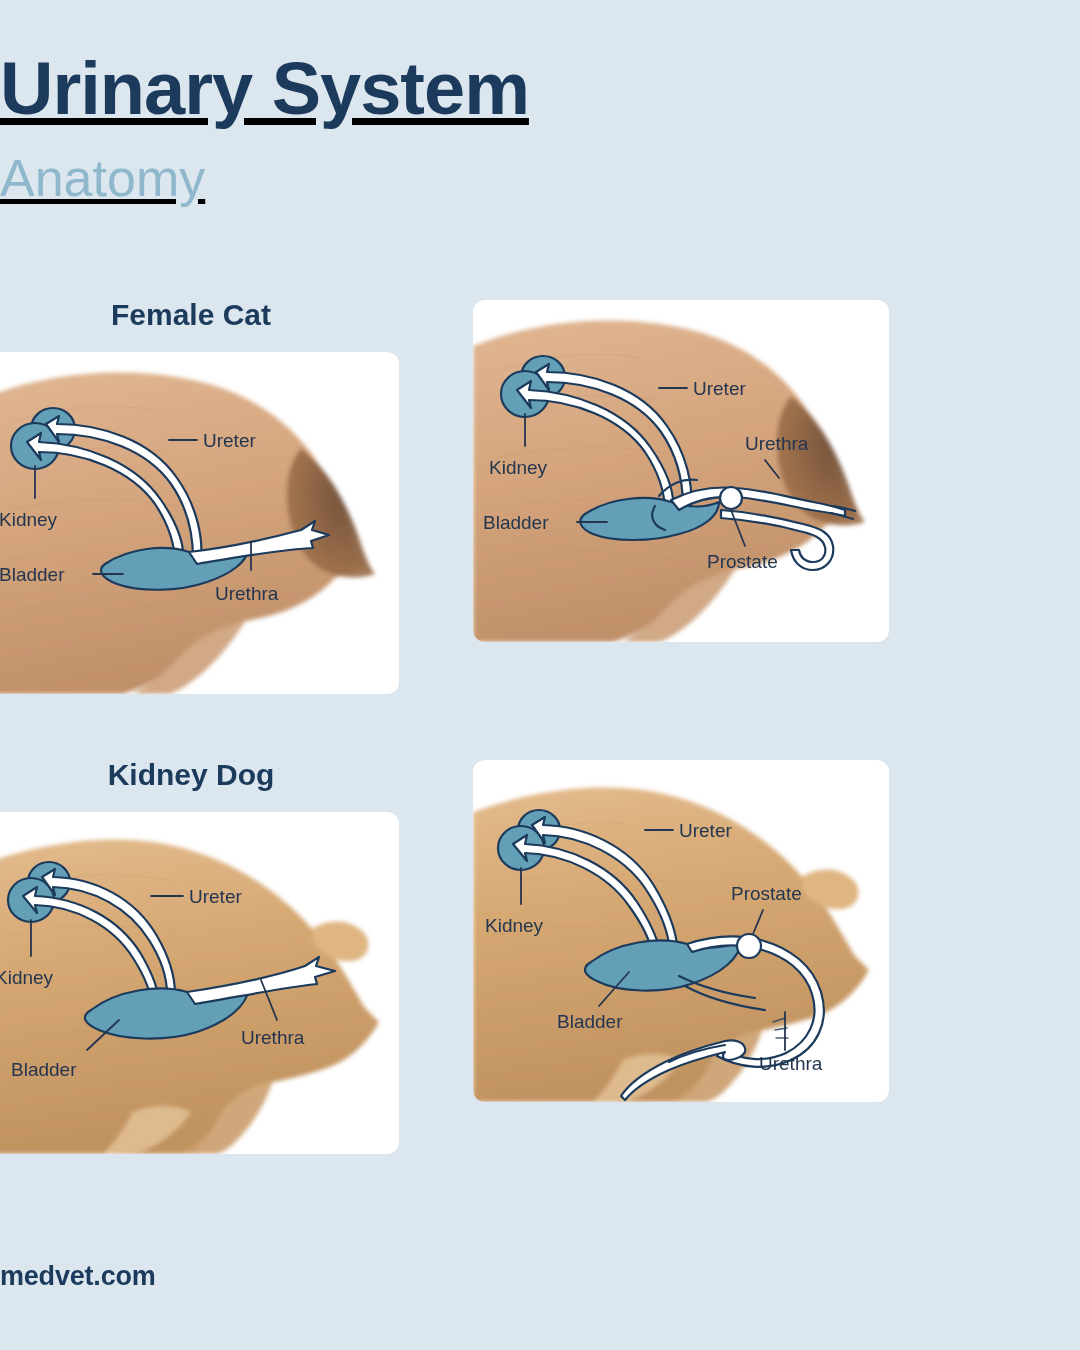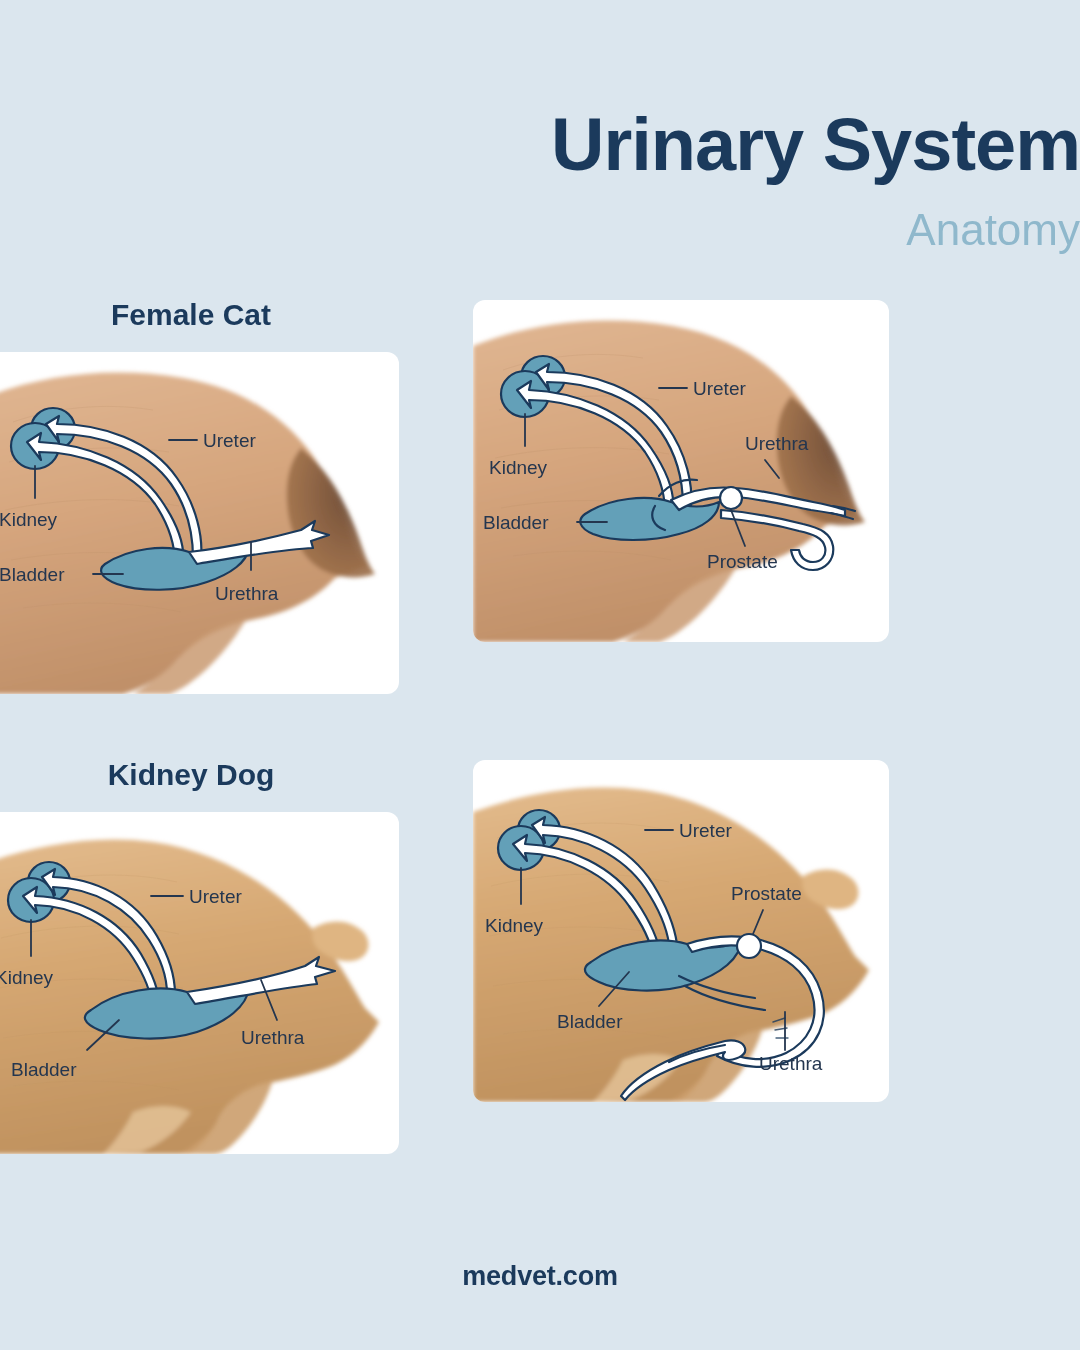--- a/index.html
+++ b/index.html
@@ -6,27 +6,27 @@
   body{
     width:1080px;height:1350px;
     background:#dbe6ee;
     font-family:"Liberation Sans",sans-serif;
     overflow:hidden;
     position:relative;
   }
   .page{position:absolute;inset:0;}
 
   
-  .header{text-align:right;padding-top:108px;}
+  .header{text-align:left;padding-top:52px;text-decoration:underline;}
   .title{
     font-size:74px;font-weight:bold;color:#1b3a5c;
     letter-spacing:-1px;line-height:1;margin:0;
   }
   .subtitle{
-    font-size:44px;color:#8fb8cc;line-height:1;margin:26px 0 0 0;
+    font-size:52px;color:#8fb8cc;line-height:1;margin:26px 0 0 0;
     font-weight:normal;
   }
 
   
   .grid{
     position:absolute;top:300px;left:0;width:872px;
     display:grid;grid-template-columns:490px 490px;
     grid-template-rows:460px 460px;
     justify-content:center;column-gap:0px;
   }
@@ -37,21 +37,21 @@
   }
   .card{
     width:416px;height:342px;margin:0 auto;
     background:#ffffff;border-radius:12px;overflow:hidden;
     position:relative;
   }
   .card svg{display:block;width:416px;height:342px;}
 
   
   .footer{
-    position:absolute;left:0;right:0;bottom:58px;text-align:center;
+    position:absolute;left:0;right:0;bottom:58px;
     font-size:27px;font-weight:bold;color:#1b3a5c;letter-spacing:-0.2px;
   }
   .lbl{
     font-family:"Liberation Sans",sans-serif;
     font-size:19px;fill:#24364f;
   }
   .lead{stroke:#24364f;stroke-width:1.8;fill:none;stroke-linecap:round;}
   .organ{fill:#63a0b8;stroke:#1b3a5c;stroke-width:2.2;}
   .tube{fill:#ffffff;stroke:#1b3a5c;stroke-width:2.2;stroke-linejoin:round;}
   .tubeline{fill:none;stroke:#1b3a5c;stroke-width:2.2;stroke-linecap:round;}

